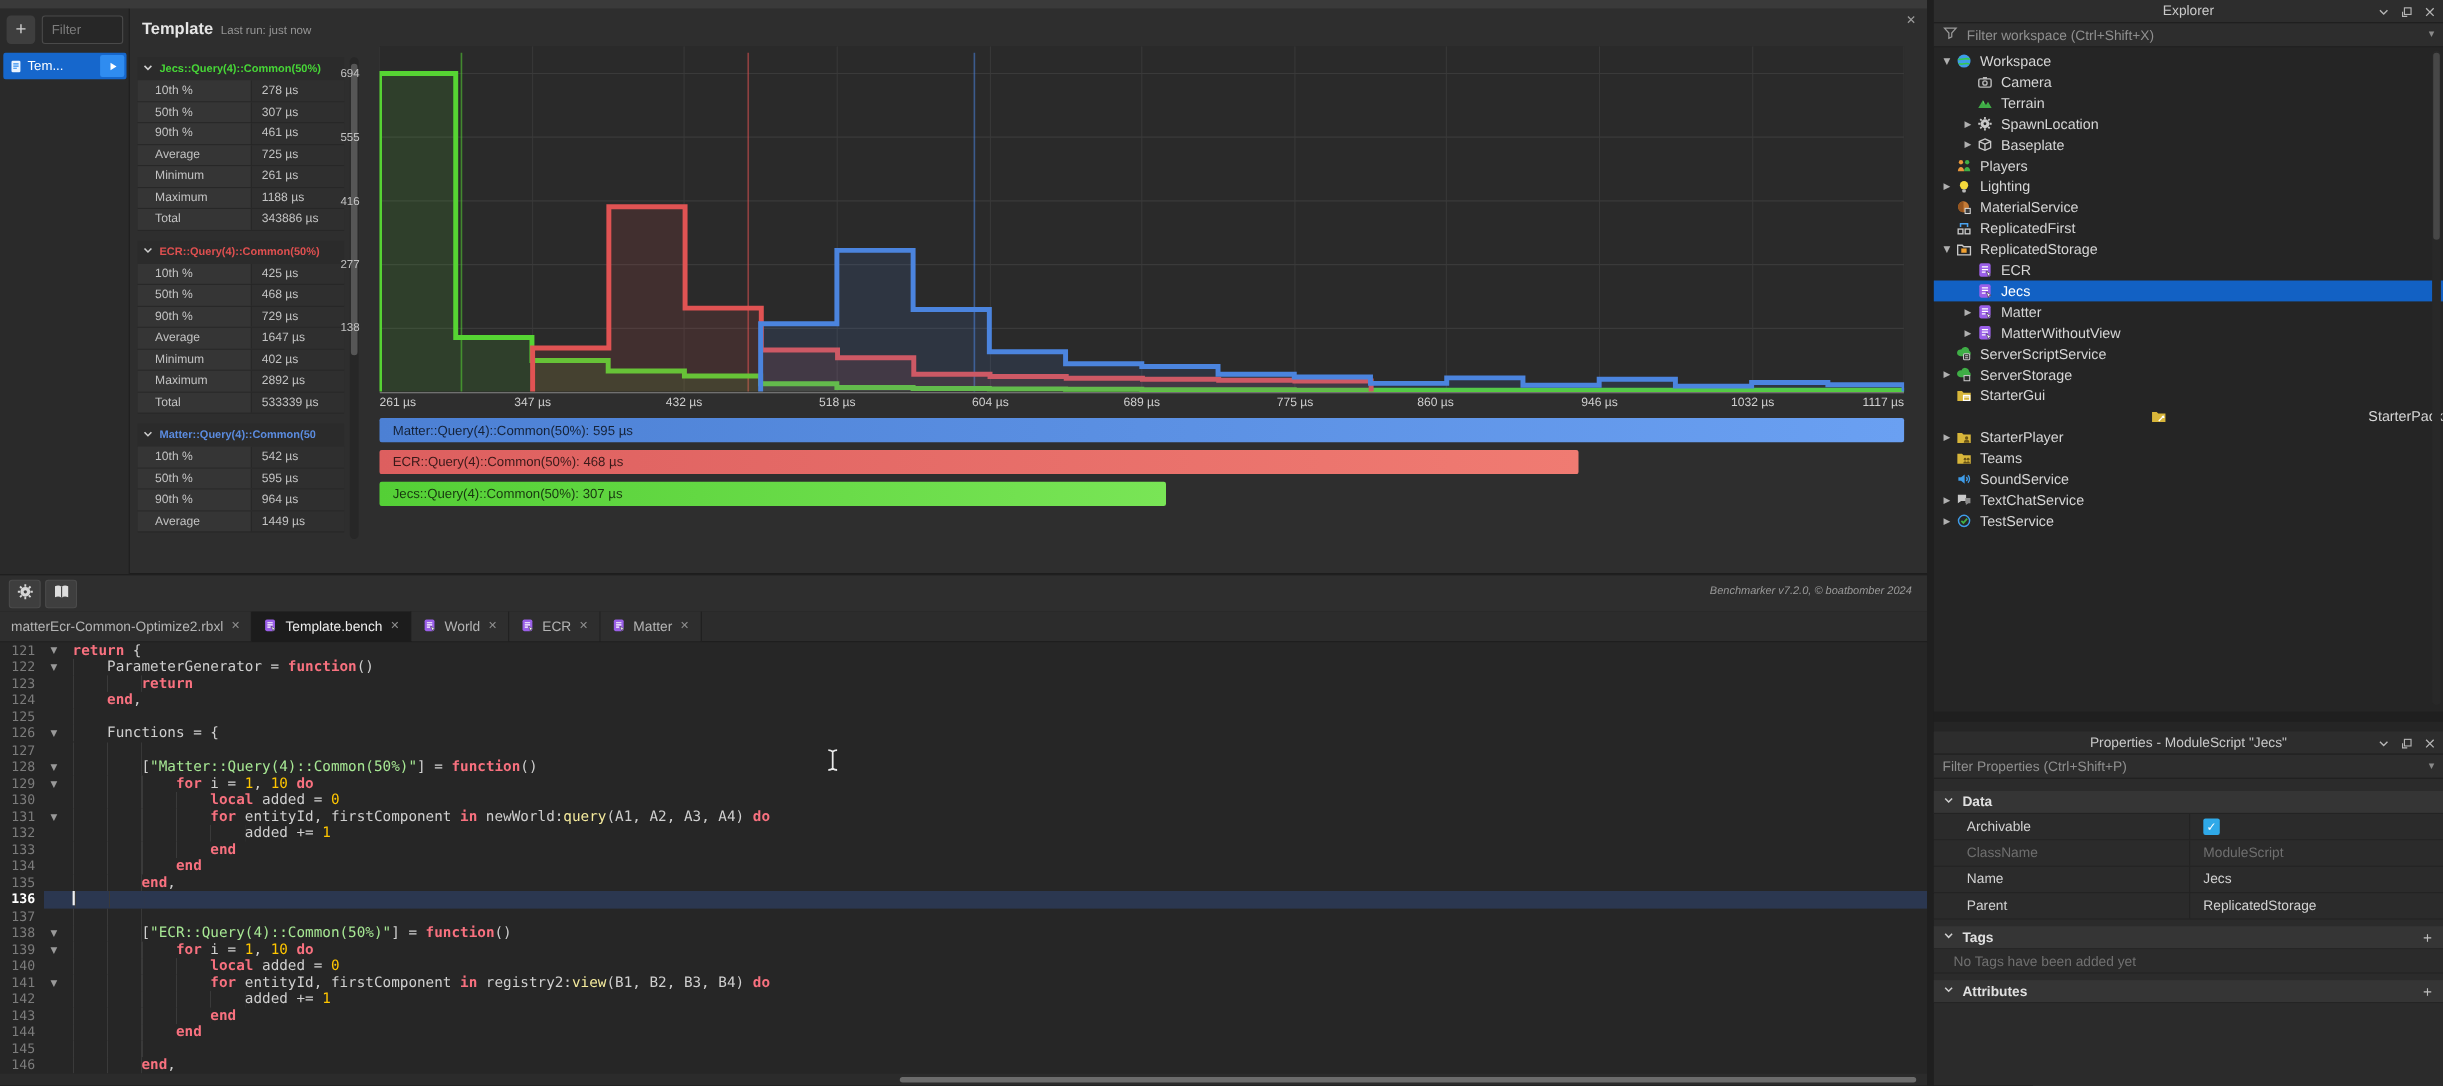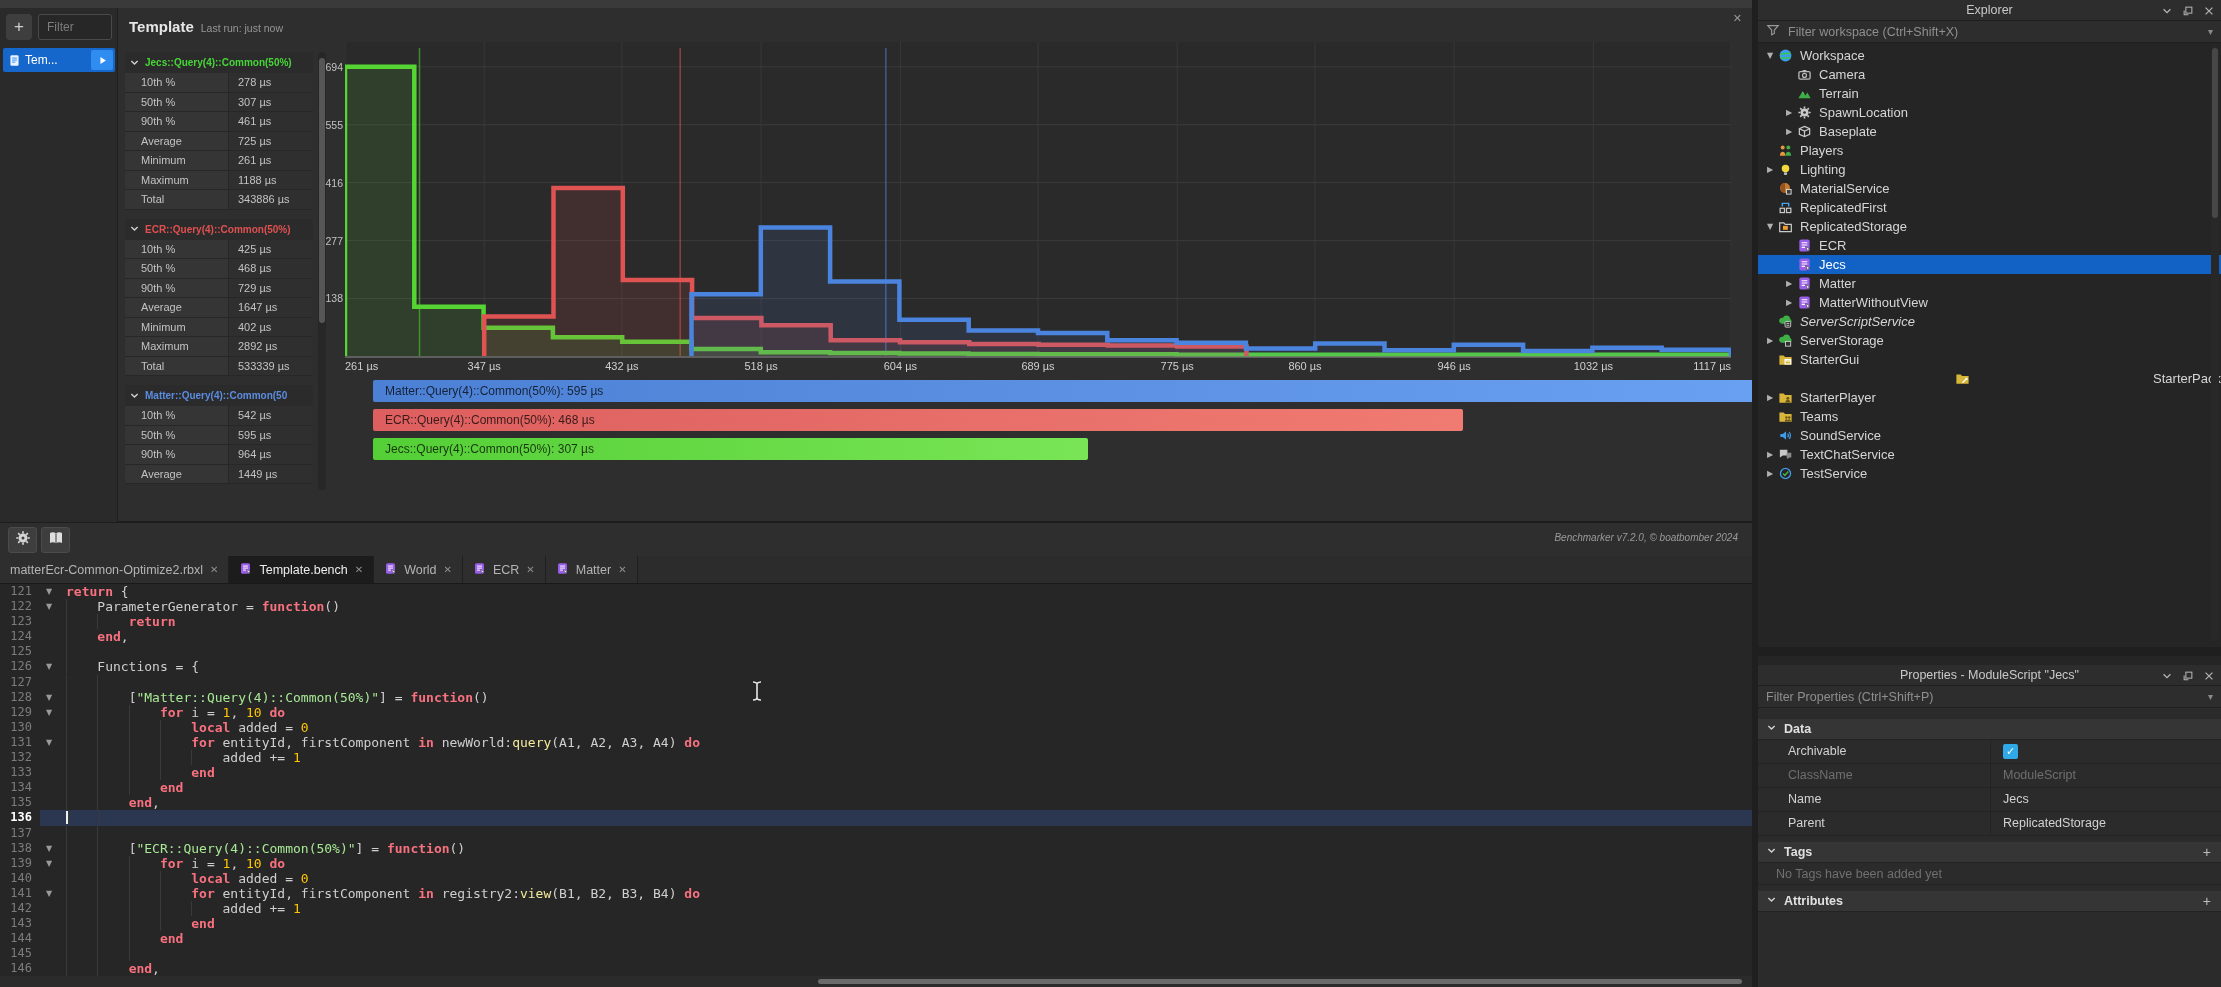--- a/index.html
+++ b/index.html
@@ -43,25 +43,25 @@
   .srow { display:flex; height:19.5px; border-bottom:1px solid #272727; font-size:11px; color:#c3c3c3;}
   .slabel { width:104px; background:#353535; line-height:19px; padding-left:16px; border-right:1px solid #272727;}
   .sval { flex:1; background:#2f2f2f; line-height:19px; padding-left:9px; white-space:nowrap;}
   #stats-scroll { position:absolute; right:7px; top:44px; width:8px; bottom:32px; background:#272727; border-radius:4px;}
   #stats-scroll .thumb { position:absolute; left:1px; top:6px; width:6px; height:265px; background:#565656; border-radius:3px;}
 
   
   #chart { position:absolute; left:333px; top:0; width:1419px; height:514px; }
   #plot { position:absolute; left:12px; top:34px; width:1386px; height:316px; background:#2a2a2a; }
   #ylabels { position:absolute; left:-12px; top:34px; width:22px; height:316px; }
-  #ylabels span { position:absolute; right:0; transform:translateY(-50%); font-size:10.5px; color:#c2c2c2;margin-left:15px; }
+  #ylabels span { position:absolute; right:16px; transform:translateY(-50%); font-size:10.5px; color:#c2c2c2;margin-left:15px; }
   #xlabels { position:absolute; left:12px; top:352px; width:1386px; height:16px; }
   #xlabels span { position:absolute; top:0; font-size:11px; color:#cfcfcf; white-space:nowrap;}
   #legend { position:absolute; left:12px; top:372px; width:1386px; }
-  .lbar { height:22px; border-radius:2px; margin-bottom:7px; position:relative;margin-left:28px; }
+  .lbar { height:22px; border-radius:2px; margin-bottom:7px; position:relative; }
   .lbar span { position:absolute; left:12px; top:0; line-height:22px; font-size:12px; color:rgba(0,0,0,.74); white-space:nowrap;}
   #bench-close { position:absolute; right:10px; top:4px; color:#9a9a9a; font-size:11px; }
 
   
   .tbtn { position:absolute; top:4px; width:29px; height:26px; background:#3e3e3e; border:1px solid #4b4b4b;
           border-radius:3px; display:flex; align-items:center; justify-content:center;}
   #credit { position:absolute; right:14px; top:9px; font-size:10px; font-style:italic; color:#9a9a9a;margin-left:44px; }
   .tab { display:flex; align-items:center; padding:0 10px; gap:7px; font-size:12.5px; color:#b4b4b4;
          border-right:1px solid #1f1f1f; background:#2e2e2e; white-space:nowrap;}
   .tab.active { background:#1c1c1c; color:#ececec; }
@@ -572,21 +572,21 @@
           <span class="arr">▶</span>
           <span class="ticon">
             <svg width="15" height="15" viewBox="0 0 16 16">
               <rect x="2.5" y="1.5" width="11" height="13" rx="2" fill="#9a5fe8"></rect>
               <path d="M5 5h6M5 7.5h6M5 10h3.5" stroke="#fff" stroke-width="1.2"></path>
               <path d="m9.5 9 4.5 3.2-2.1.4-.6 1.9z" fill="#fff" stroke="#222" stroke-width=".5"></path>
             </svg>
           </span>
           <span class="tlabel">MatterWithoutView</span>
         </div>
-        <div class="trow" style="padding-left: 5px; font-style: italic;">
+        <div class="trow" style="padding-left: 5px;">
           <span class="arr"></span>
           <span class="ticon">
             <svg width="15" height="15" viewBox="0 0 16 16">
               <path d="M4.5 10.5a3.3 3.3 0 1 1 .8-6.5A4 4 0 0 1 13 5.3a2.8 2.8 0 0 1-.6 5.2z" fill="#3fae46"></path>
               <rect x="7.5" y="8" width="6" height="6" rx="1" fill="#2e2e2e" stroke="#c9c9c9" stroke-width="1"></rect>
               <path d="M9 10h3M9 12h3" stroke="#c9c9c9" stroke-width="1"></path>
             </svg>
           </span>
           <span class="tlabel">ServerScriptService</span>
         </div>

